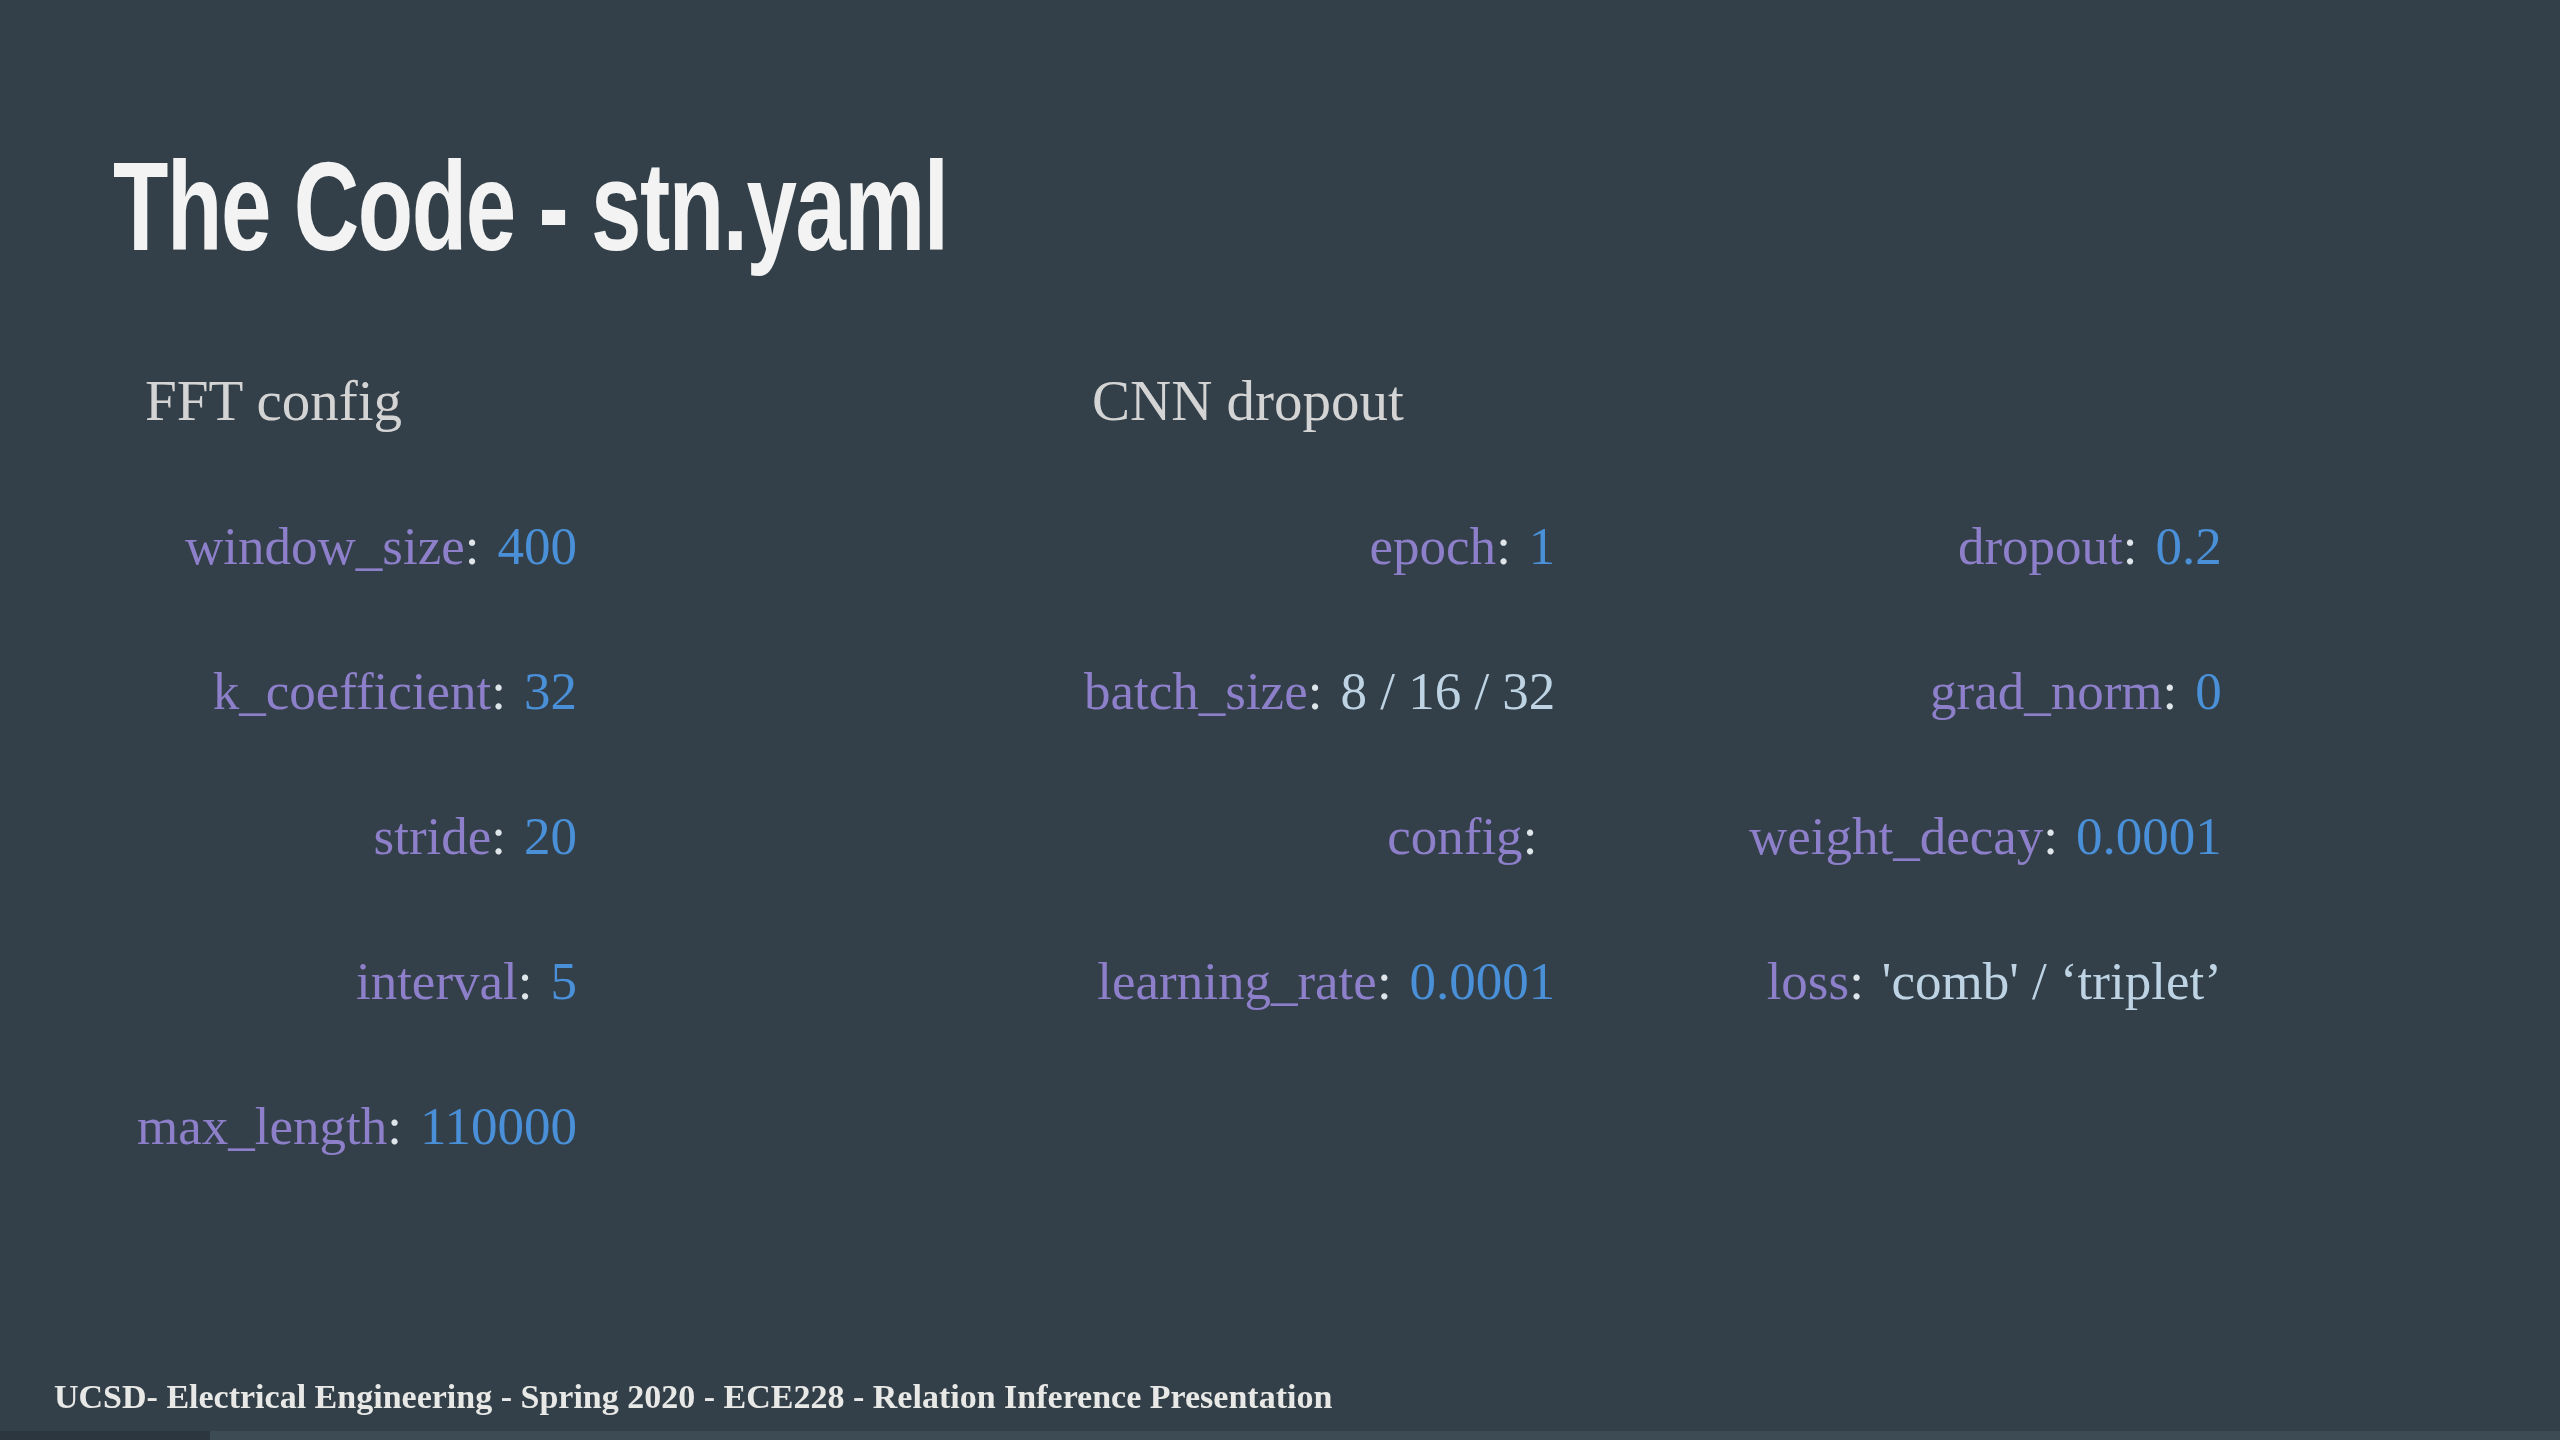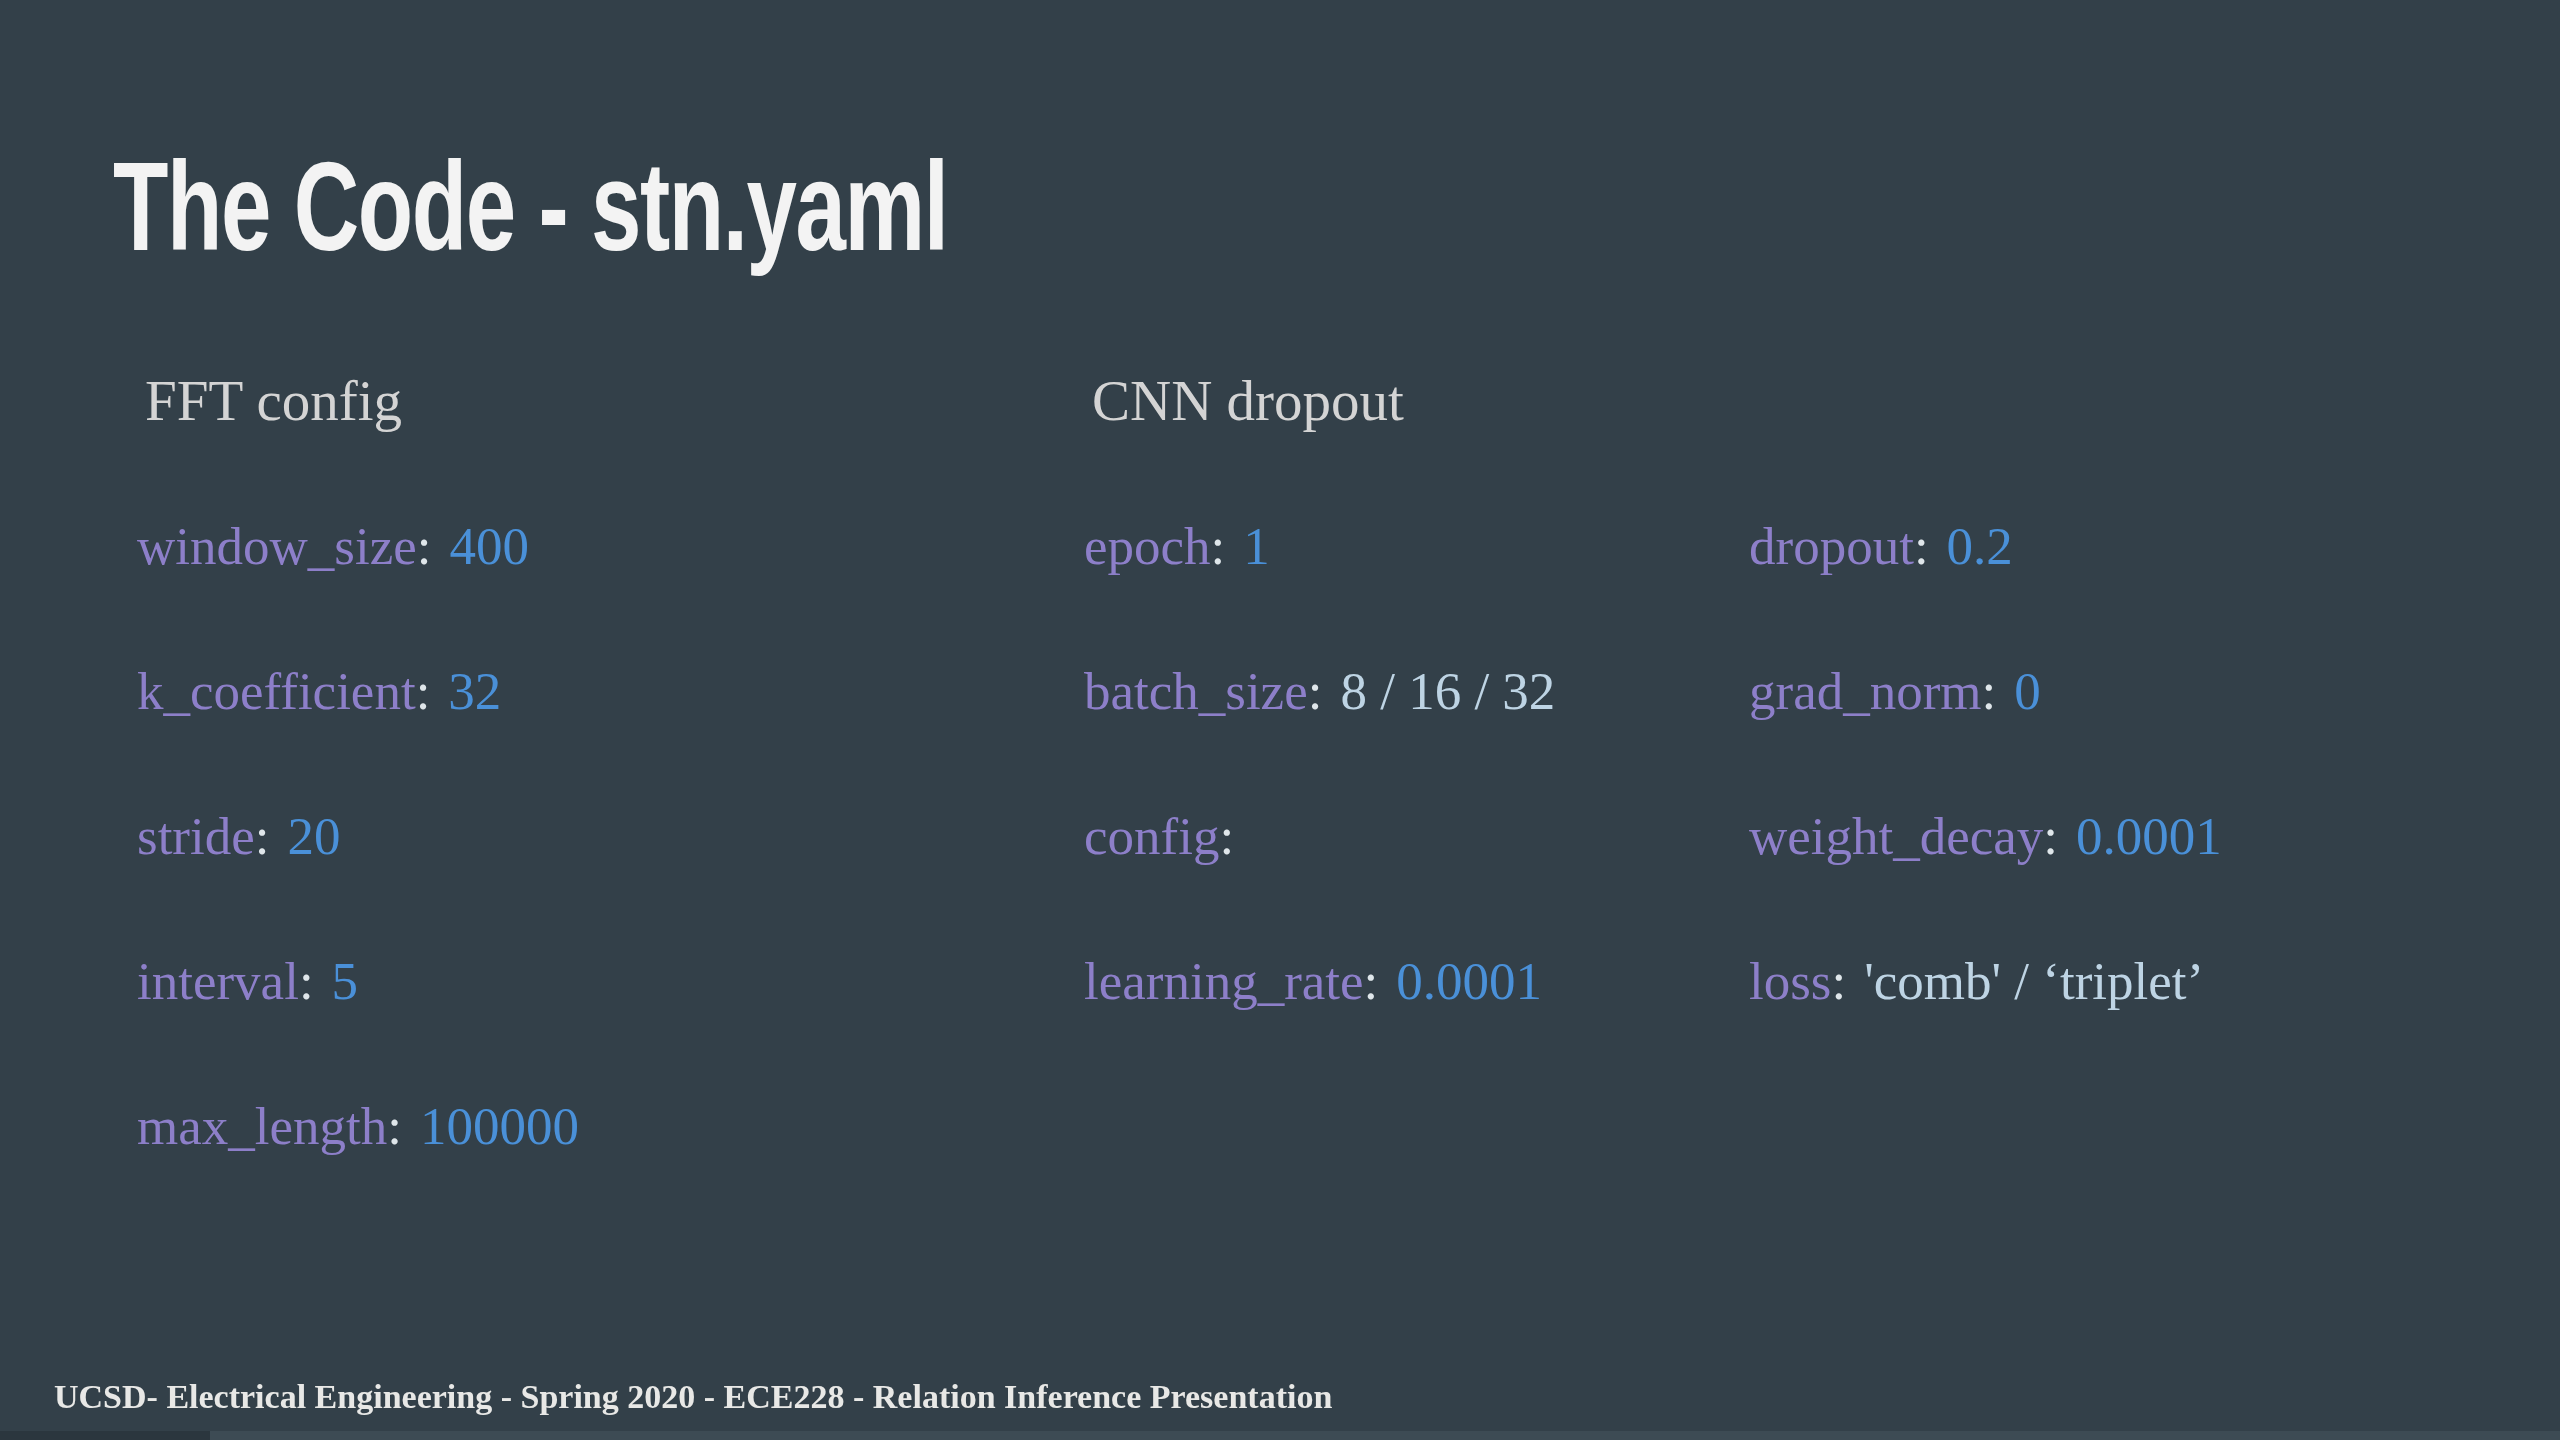--- a/index.html
+++ b/index.html
@@ -45,21 +45,21 @@
     display:flex;
     align-items:center;
     white-space:nowrap;
   }
   .section-heading{
     font-size:57px;
     color:var(--heading);
     font-weight:400;
     margin-left:8px;
   }
-  .kv{font-size:53px;}
+  .kv{font-size:53px;justify-content:flex-end;}
   .kv .key{color:var(--key);}
   .kv .colon{color:var(--punct);margin-right:18px;}
   .kv .number{color:var(--num);}
   .kv .string{color:var(--str);}
   .footer-credit{
     position:absolute;
     left:54px;
     top:1378px;
     font-size:34px;
     color:var(--footer);
@@ -106,21 +106,21 @@
       <span class="number">20</span>
   </div>
   <div class="cell kv">
     <span class="key">interval</span>
       <span class="colon">:</span>
       <span class="number">5</span>
   </div>
   <div class="cell kv">
     <span class="key">max_length</span>
       <span class="colon">:</span>
-      <span class="number">100000</span>
+      <span class="number">110000</span>
   </div>
 </div>
 
 <div class="col col-2">
   <div class="cell section-heading">CNN dropout</div>
   <div class="cell kv">
     <span class="key">epoch</span>
       <span class="colon">:</span>
       <span class="number">1</span>
   </div>

